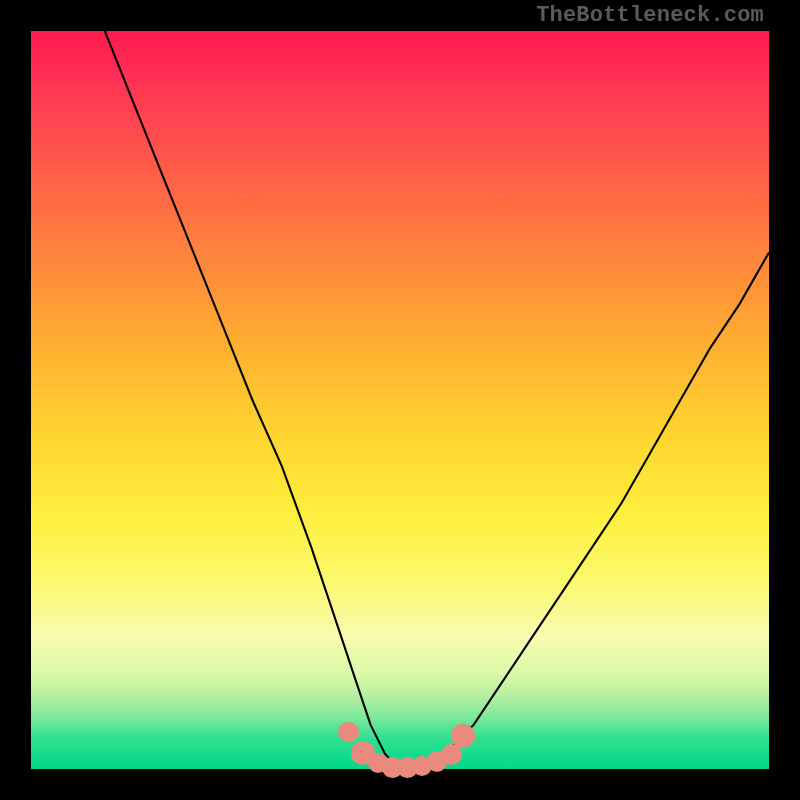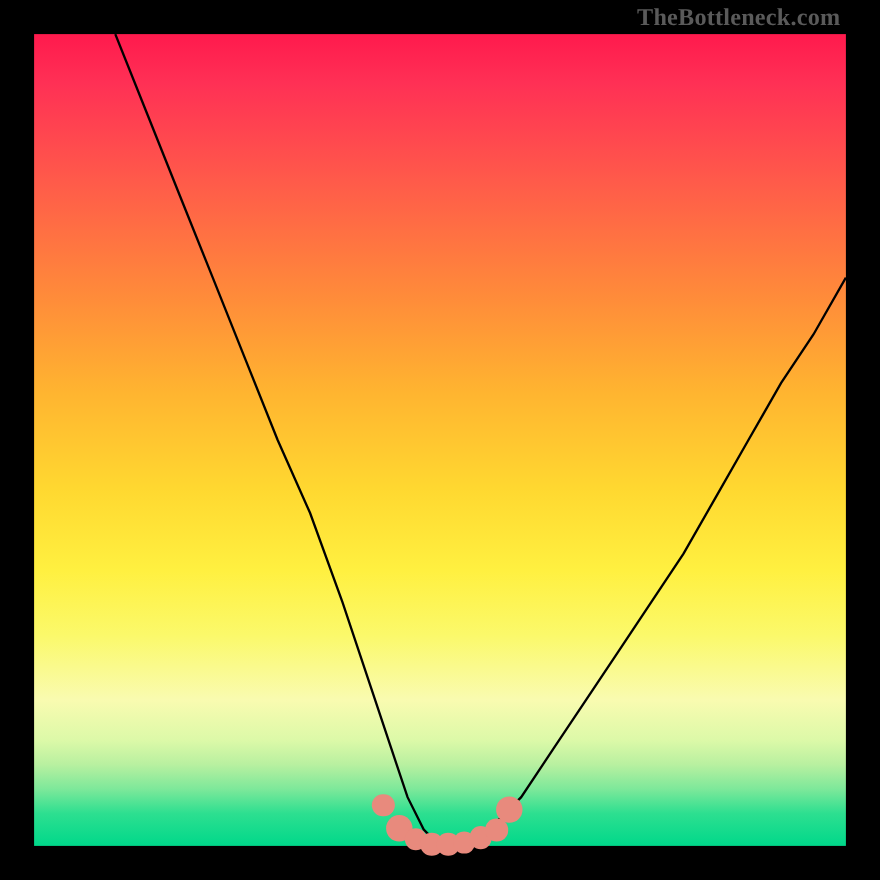--- a/index.html
+++ b/index.html
@@ -31,21 +31,21 @@
       #b8f0a0 90%,
       #7de89a 93%,
       #2ddf90 96%,
       #00d88a 100%
     );
   }
   .watermark {
     position: absolute;
     top: 3px;
     right: 36px;
-    font-family: Liberation Serif, serif;
+    font-family: Liberation Mono, monospace;
     font-size: 22px;
     font-weight: 600;
     color: #5a5a5a;
     letter-spacing: 0.2px;
   }
   svg.curve {
     position: absolute;
     left: 0;
     top: 0;
     width: 738px;

